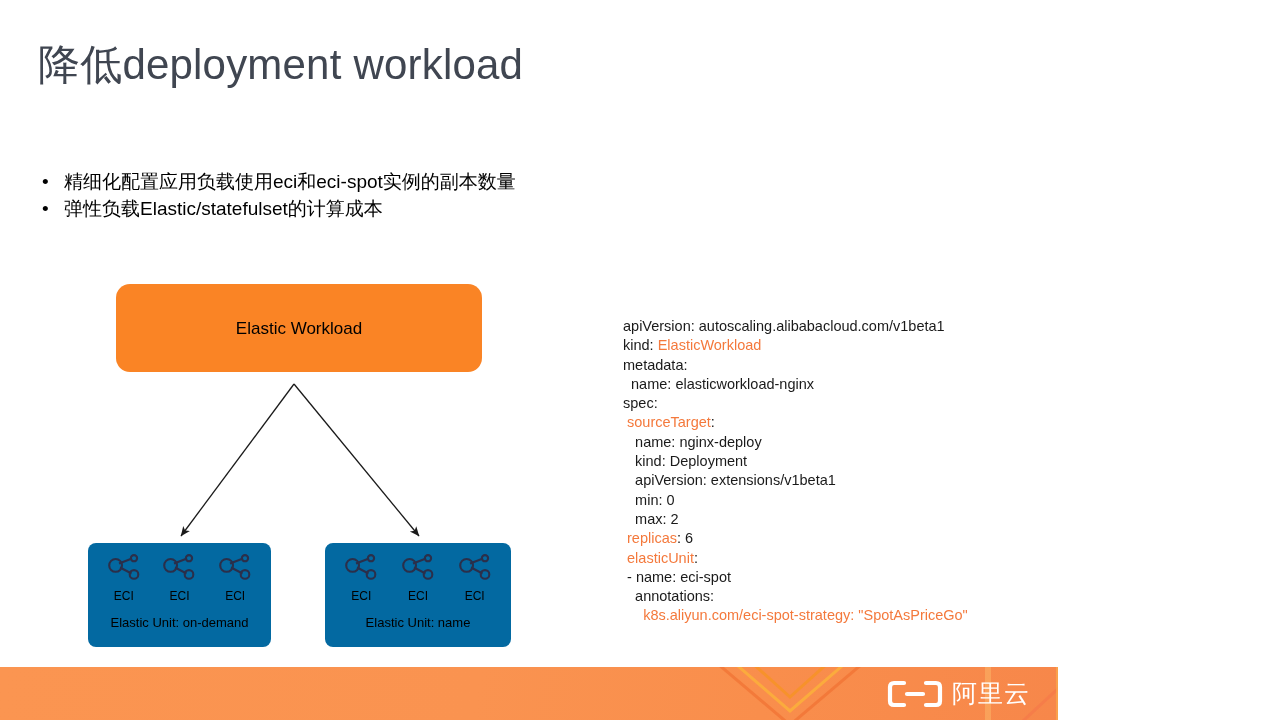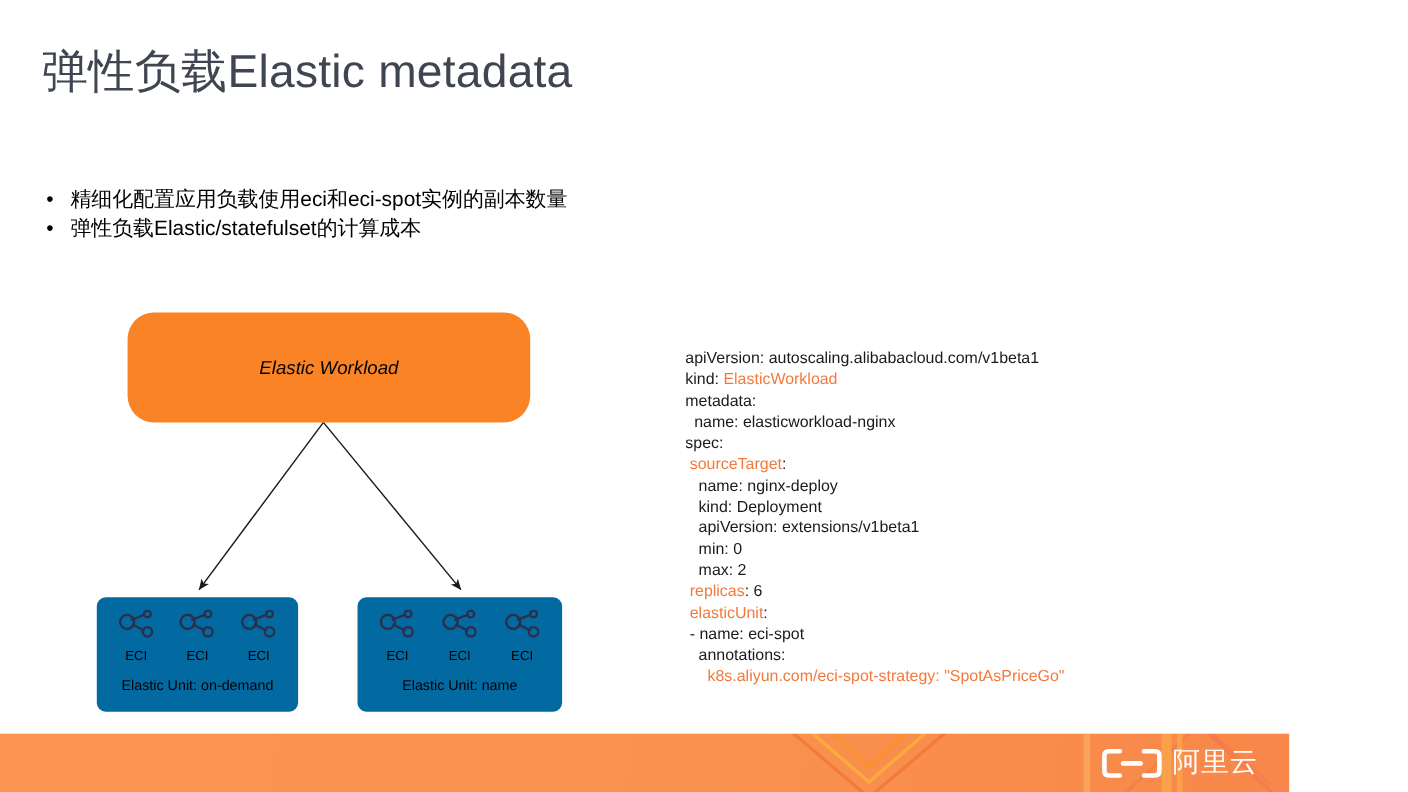--- a/index.html
+++ b/index.html
@@ -78,24 +78,23 @@
     display: flex;
     flex-direction: column;
     align-items: center;
     justify-content: center;
   }
 
   #elastic-workload-box {
     left: 116px;
     top: 284px;
     width: 366px;
-    height: 100px;
+    height: 88px;
     background: #FA8425;
-    border-radius: 24px;
-    font-style: italic;
+    border-radius: 14px;
   }
   #elastic-workload-box .box-line {
     font-size: 17px;
     line-height: 23px;
     color: #000000;
     text-align: center;
     white-space: nowrap;
   }
 
   .unit-box {
@@ -150,24 +149,25 @@
     white-space: pre;
   }
   #yaml-block .yaml-line { white-space: pre; }
   #yaml-block .hl { color: #F4793C; margin-top: 45px; }
 
   
   #footer-bar {
     position: absolute;
     left: 0;
     top: 667px;
-    width: 1172px;
+    width: 1030px;
     height: 53px;
     background: linear-gradient(100deg, #FB9551 0%, #FA9350 45%, #F98E4C 72%, #F7874A 100%);
     overflow: hidden;
+    padding-left: 28px;
   }
   #footer-deco {
     position: absolute;
     left: 0;
     top: 0;
     width: 1280px;
     height: 53px;
   }
   #footer-logo {
     position: absolute;
@@ -182,21 +182,21 @@
     color: #ffffff;
     font-size: 25px;
     line-height: 25px;
     letter-spacing: 1px;
     font-weight: 400;
   }
 </style>
 </head>
 <body>
 
-<div id="slide-title">弹性负载Elastic metadata</div>
+<div id="slide-title">降低deployment workload</div>
 
 <ul id="bullet-list">
   <li>
     <span class="bullet-dot">•</span>
     <span>精细化配置应用负载使用eci和eci-spot实例的副本数量</span>
   </li>
   <li>
     <span class="bullet-dot">•</span>
     <span>弹性负载Elastic/statefulset的计算成本</span>
   </li>

